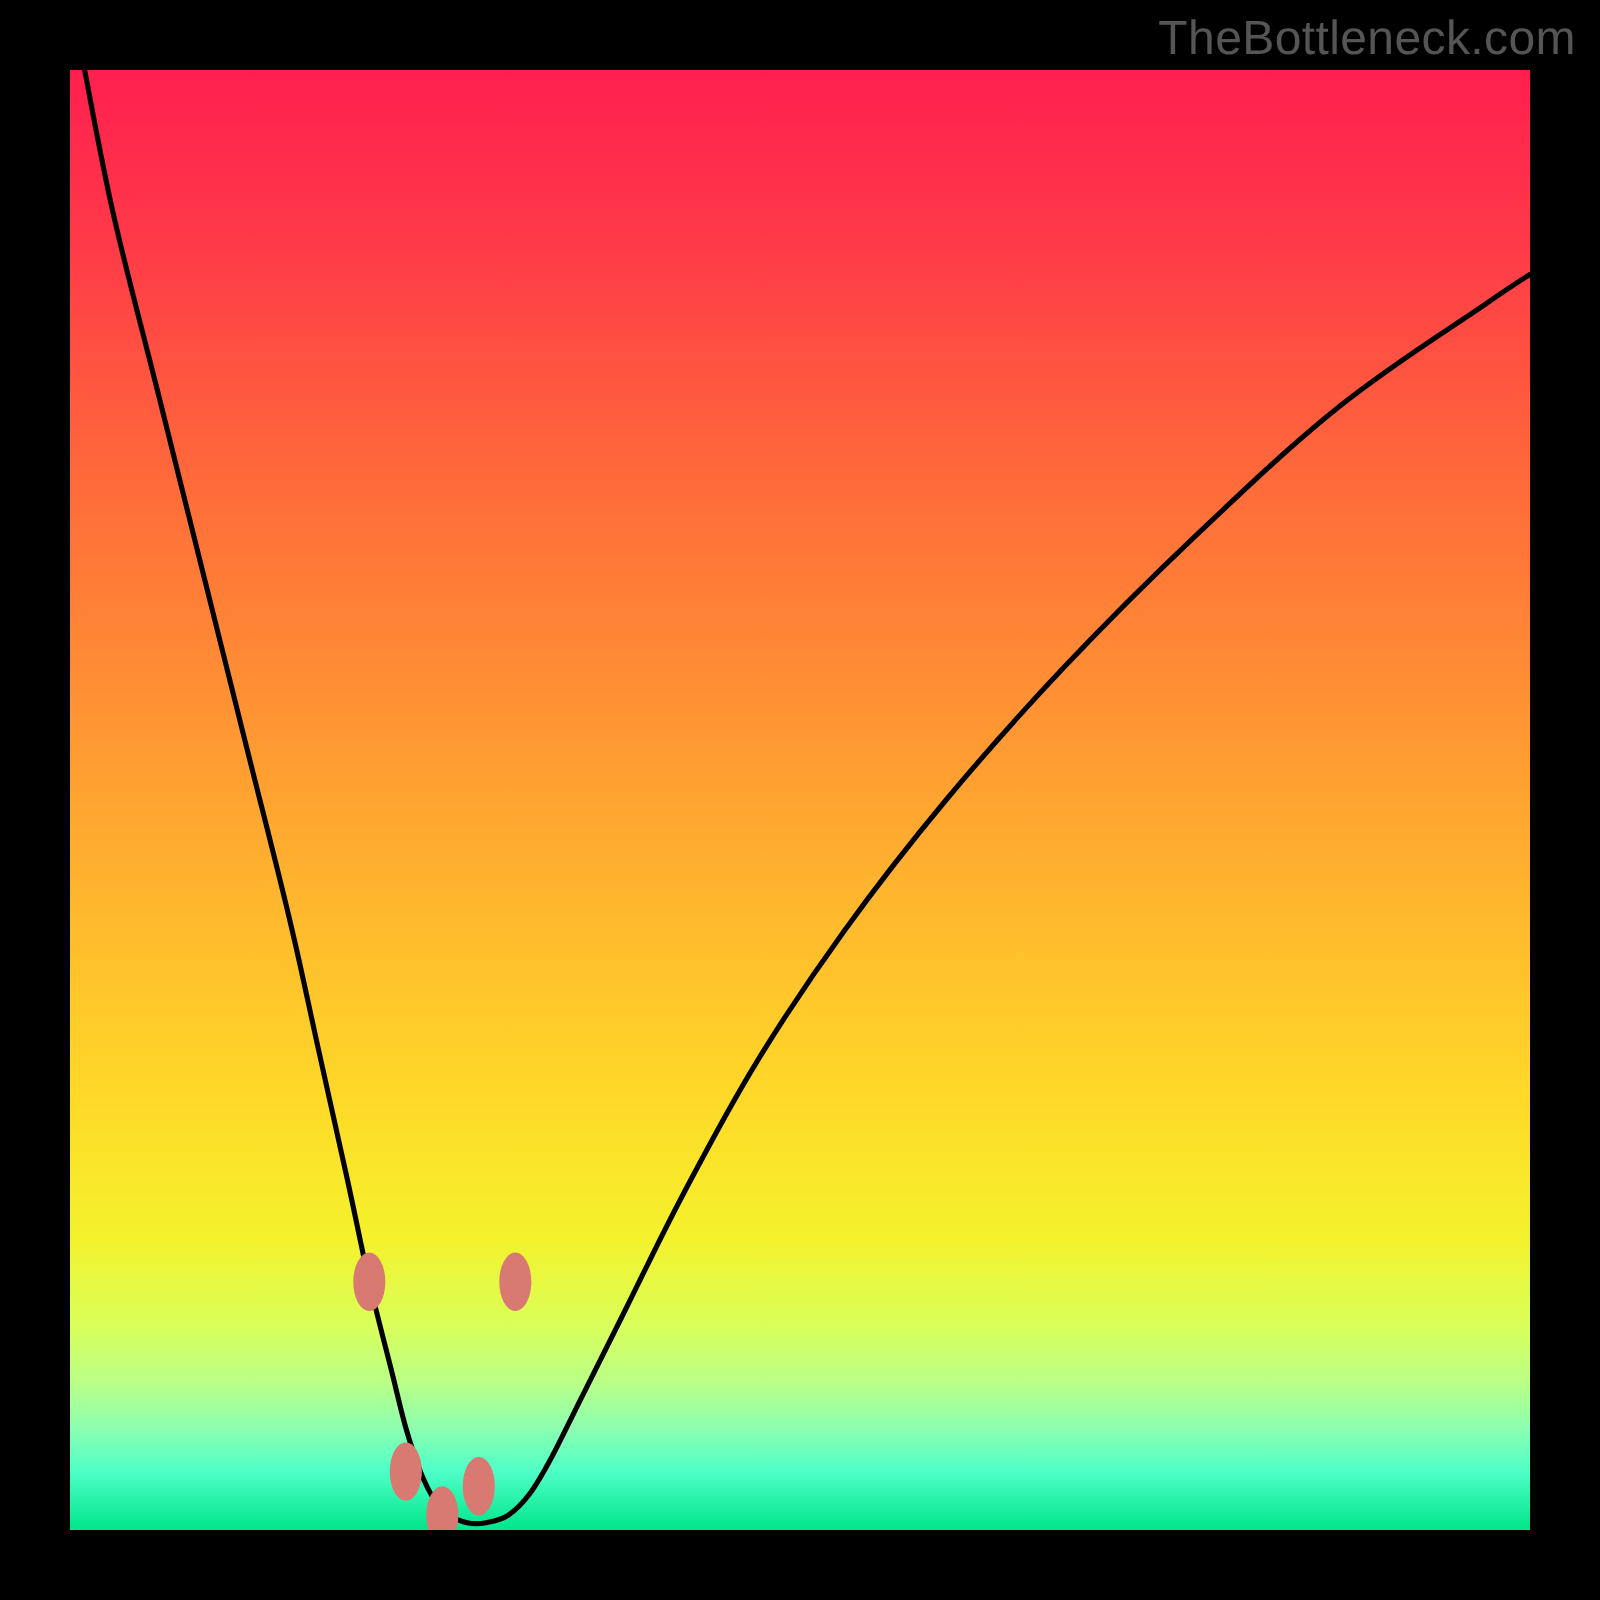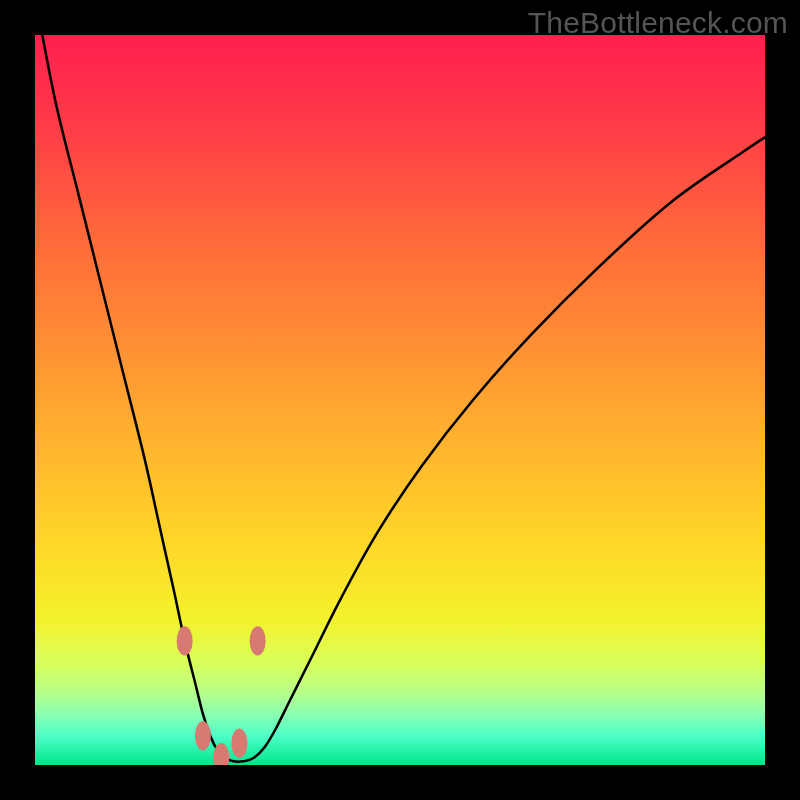--- a/index.html
+++ b/index.html
@@ -31,21 +31,21 @@
     left: 0;
     top: 0;
     width: 100%;
     height: 100%;
   }
   .watermark {
     position: absolute;
     top: 6px;
     right: 12px;
     color: #555;
-    font-size: 30px;
+    font-size: 24px;
     font-weight: 500;
     letter-spacing: 0.2px;
   }
   .bead {
     fill: #d87a72;
   }
 </style>
 </head>
 <body>
 

